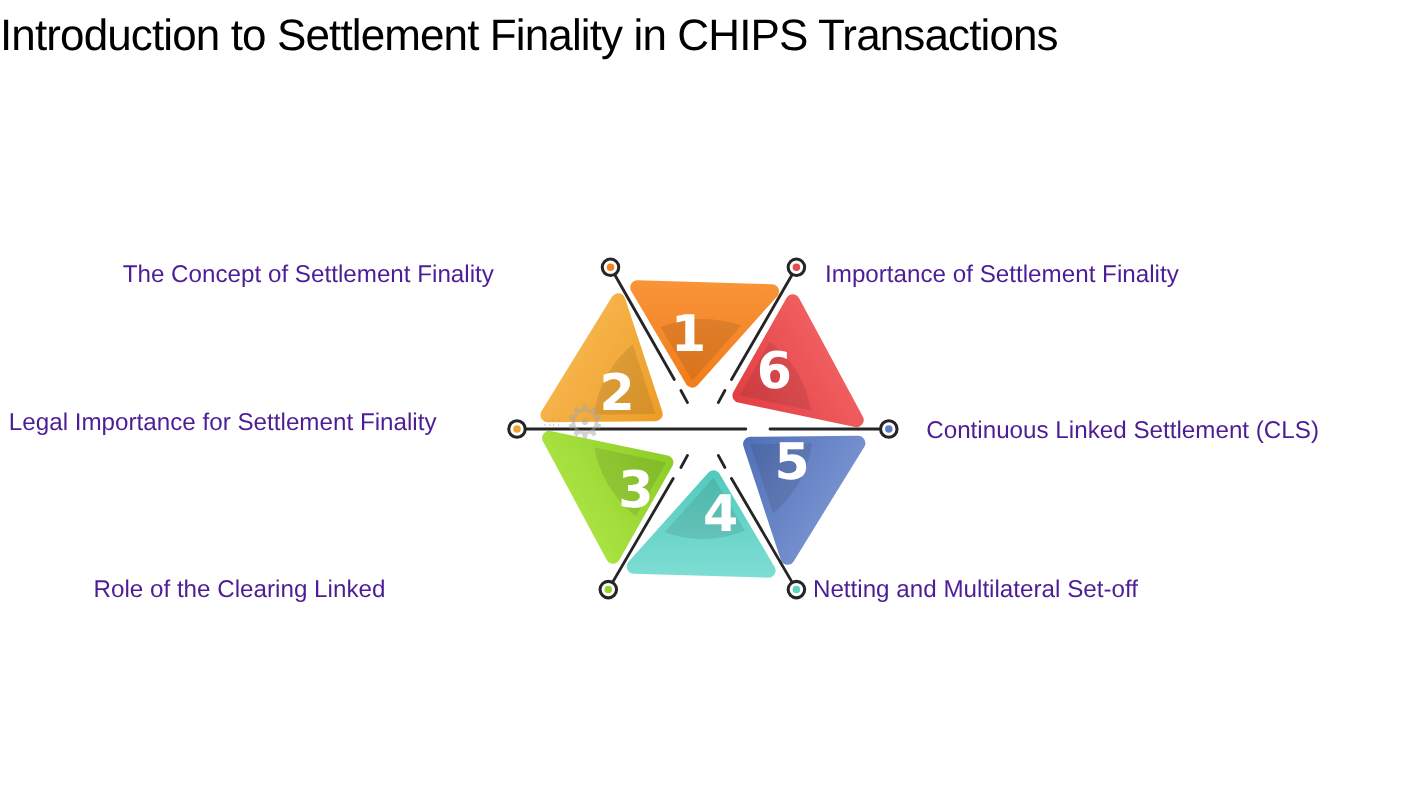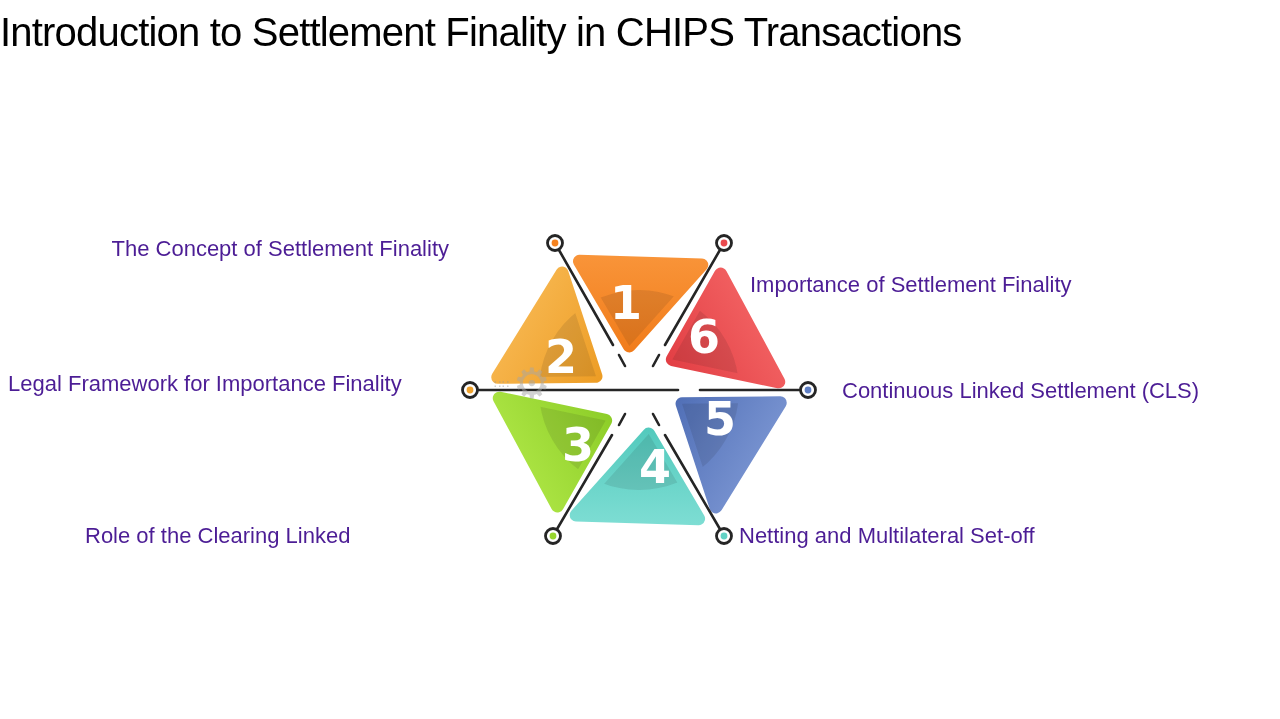--- a/index.html
+++ b/index.html
@@ -15,21 +15,21 @@
   .diagram-svg{position:absolute;left:0;top:0;}
   .item-label{
     position:absolute;font-size:22px;color:#4c1d95;white-space:nowrap;
     font-family:"Liberation Sans",sans-serif;
   }
   .lbl-1{right:831px;top:236px;text-align:right;}
   .lbl-2{left:8px;top:371px;}
   .lbl-3{left:85px;top:523px;}
   .lbl-4{left:739px;top:523px;}
   .lbl-5{left:842px;top:378px;}
-  .lbl-6{left:750px;top:236px;margin-top:36px;}
+  .lbl-6{left:750px;top:236px;}
   .tri-number{
     position:absolute;transform:translate(-50%,-50%);
     font-family:"DejaVu Sans","Liberation Sans",sans-serif;
     font-weight:bold;font-size:46px;color:#ffffff;line-height:1;
   }
   .num-1{left:626px;top:303px;}
   .num-2{left:561px;top:357px;}
   .num-3{left:578px;top:445px;}
   .num-4{left:655px;top:467px;}
   .num-5{left:720px;top:419px;}
@@ -144,17 +144,17 @@
 </div>
 
 <span class="tri-number num-1">1</span>
 <span class="tri-number num-2">2</span>
 <span class="tri-number num-3">3</span>
 <span class="tri-number num-4">4</span>
 <span class="tri-number num-5">5</span>
 <span class="tri-number num-6">6</span>
 
 <div class="item-label lbl-1">The Concept of Settlement Finality</div>
-<div class="item-label lbl-2">Legal Framework for Importance Finality</div>
+<div class="item-label lbl-2">Legal Importance for Settlement Finality</div>
 <div class="item-label lbl-3">Role of the Clearing Linked</div>
 <div class="item-label lbl-4">Netting and Multilateral Set-off</div>
 <div class="item-label lbl-5">Continuous Linked Settlement (CLS)</div>
 <div class="item-label lbl-6">Importance of Settlement Finality</div>
 
 </body></html>

